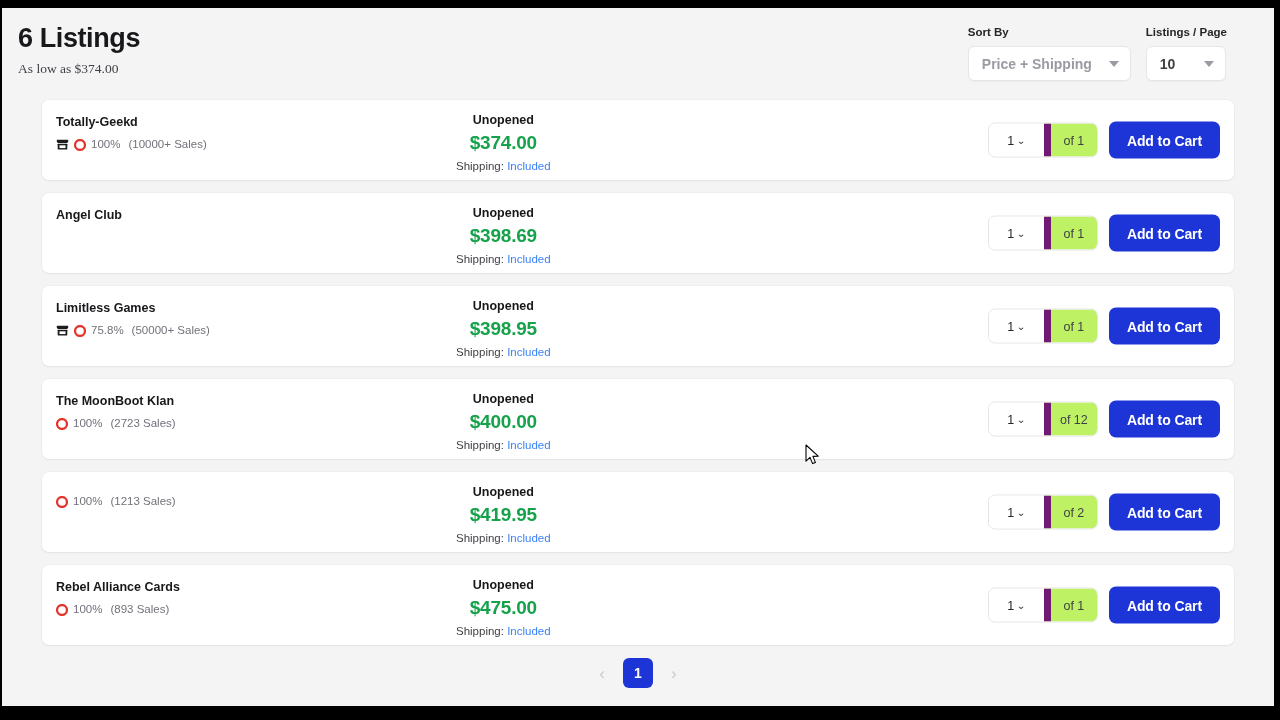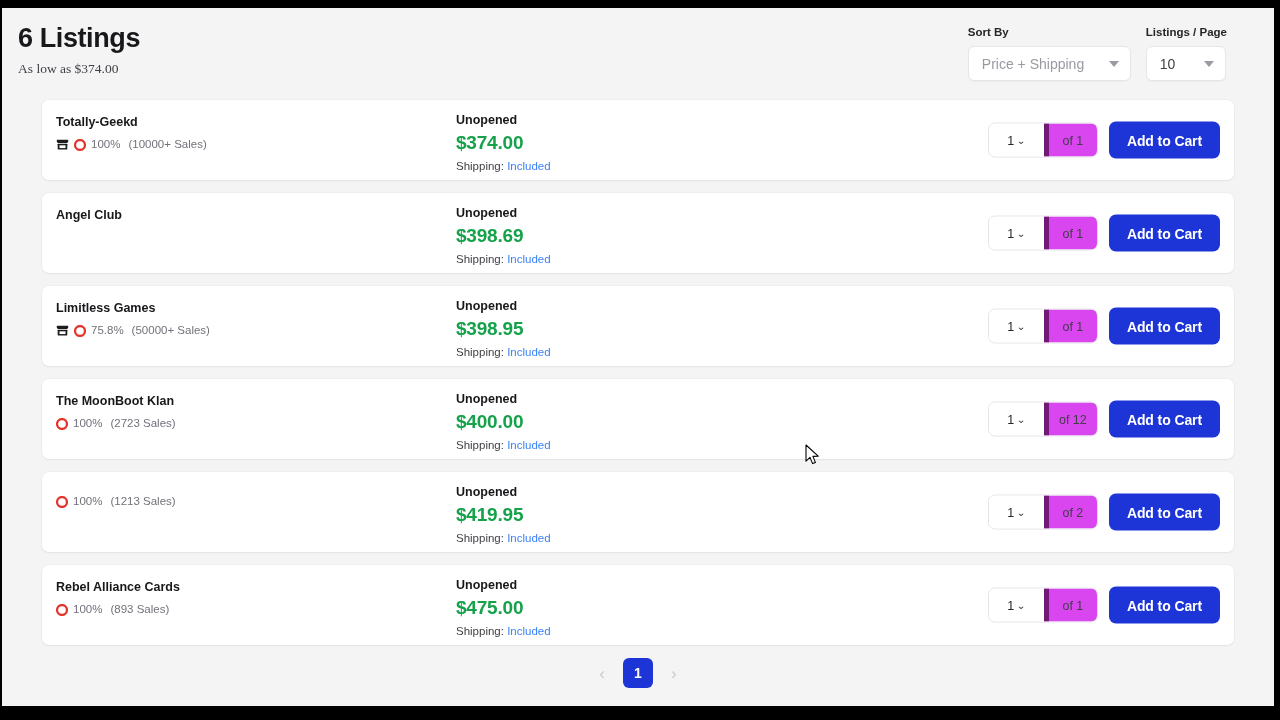--- a/index.html
+++ b/index.html
@@ -73,20 +73,21 @@
     background: #ffffff;
     border: 1px solid #e6e6e9;
     border-radius: 6px;
     height: 35px;
     display: flex;
     align-items: center;
     padding: 0 11px 0 13px;
     box-shadow: 0 1px 1px rgba(0,0,0,0.035);
     cursor: pointer;
     user-select: none;
+    font-weight: bold;
   }
   .select-box.sort { width: 163px; justify-content: space-between; }
   .select-box.perpage { width: 80px; justify-content: space-between; }
   .select-value {
     font-size: 14px;
     color: #9a9aa2;
     line-height: 16px;
     white-space: nowrap;
   }
   .select-box.perpage .select-value { color: #3f3f46; }
@@ -143,20 +144,21 @@
     font-size: 11.5px;
     color: #71717a;
     line-height: 14px;
     margin-left: 3px;
   }
 
   .price-col {
     position: absolute;
     left: 414px;
     top: 13px;
+    text-align: center;
   }
   .condition {
     font-size: 12.5px;
     font-weight: bold;
     color: #18181b;
     line-height: 15px;
   }
   .price {
     font-size: 19px;
     font-weight: bold;
@@ -209,22 +211,22 @@
   }
   .qty-chev {
     font-size: 10px;
     color: #3f3f46;
     line-height: 10px;
     transform: scaleX(1.15);
   }
   .qty-total {
     min-width: 53px;
     padding: 0 6px;
-    background: #d946ef;
-    border-left: 5px solid #701a75;
+    background: #bef264;
+    border-left: 7px solid #701a75;
     display: flex;
     align-items: center;
     justify-content: center;
     font-size: 12.5px;
     color: #3f3f46;
     white-space: nowrap;
   }
 
   .add-cart-btn {
     height: 37px;

